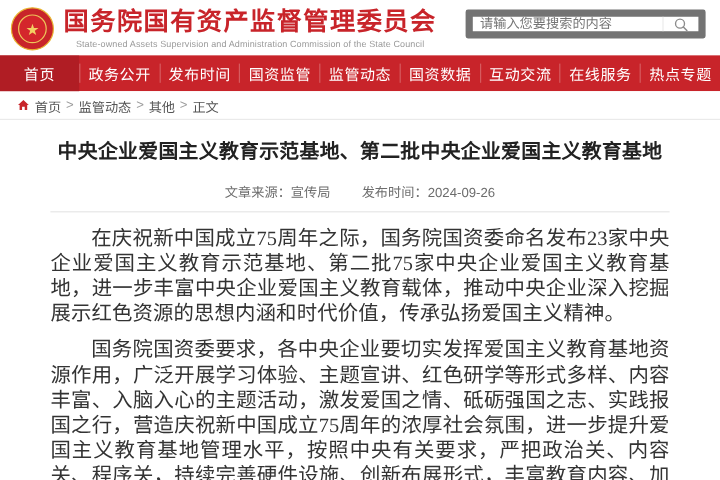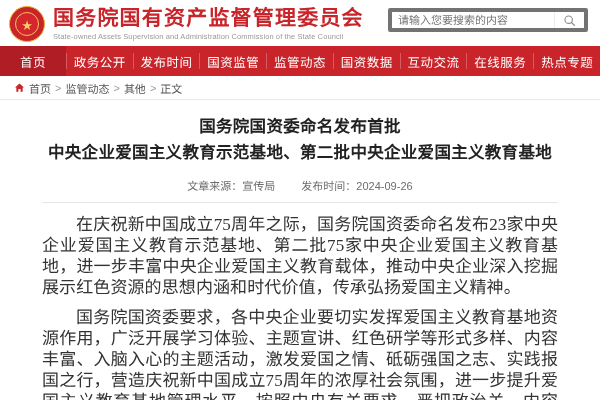--- a/index.html
+++ b/index.html
@@ -54,26 +54,27 @@
     white-space: nowrap;
     text-align: right;
   }
   .site-subtitle {
     font-size: 7.5px;
     color: #9a9a9a;
     letter-spacing: 0.1px;
     line-height: 11px;
     white-space: nowrap;
     margin-top: 1px;
+    text-align: center;
   }
   .search-wrap {
     position: absolute;
     right: 12px; top: 8px;
     width: 200px; height: 24px;
-    border: 4px solid #737373;
+    border: 6px solid #737373;
     border-radius: 2px;
     background: #fff;
     display: flex;
     align-items: center;
   }
   .search-input {
     flex: 1 1 auto;
     height: 100%;
     border: none; outline: none;
     font-size: 11px;
@@ -227,21 +228,20 @@
     <span class="sep">&gt;</span>
     <a>监管动态</a>
     <span class="sep">&gt;</span>
     <a>其他</a>
     <span class="sep">&gt;</span>
     <span class="cur">正文</span>
   </div>
 
   <div class="article">
     <h1 class="art-title">
-      <span class="line1">国务院国资委命名发布首批</span>
       <span class="line2">中央企业爱国主义教育示范基地、第二批中央企业爱国主义教育基地</span>
     </h1>
     <div class="art-meta">
       <span>文章来源：宣传局</span>
       <span>发布时间：2024-09-26</span>
     </div>
     <div class="meta-sep-line"></div>
     <div class="art-body">
       <p>在庆祝新中国成立75周年之际，国务院国资委命名发布23家中央企业爱国主义教育示范基地、第二批75家中央企业爱国主义教育基地，进一步丰富中央企业爱国主义教育载体，推动中央企业深入挖掘展示红色资源的思想内涵和时代价值，传承弘扬爱国主义精神。</p>
       <p>国务院国资委要求，各中央企业要切实发挥爱国主义教育基地资源作用，广泛开展学习体验、主题宣讲、红色研学等形式多样、内容丰富、入脑入心的主题活动，激发爱国之情、砥砺强国之志、实践报国之行，营造庆祝新中国成立75周年的浓厚社会氛围，进一步提升爱国主义教育基地管理水平，按照中央有关要求，严把政治关、内容关、程序关，持续完善硬件设施、创新布展形式，丰富教育内容、加强阐释解读，着力打造主题突出、导向鲜明、内涵丰富的精品阵地，进一步发挥爱国主义教育基地宣传教育功能，引导企业广大员工干部职工厚植爱党爱国爱社会主义情感，把红色文化和用好、把红色传统传承好、把红色基因传承好，为推动国有资本和国有企业做强做优做大，增强核心功能、提升核心竞争力，加快建设世界一流企业，以中国式现代化全面推进强国建设、民族复兴伟业凝聚强大精神力量。</p>

